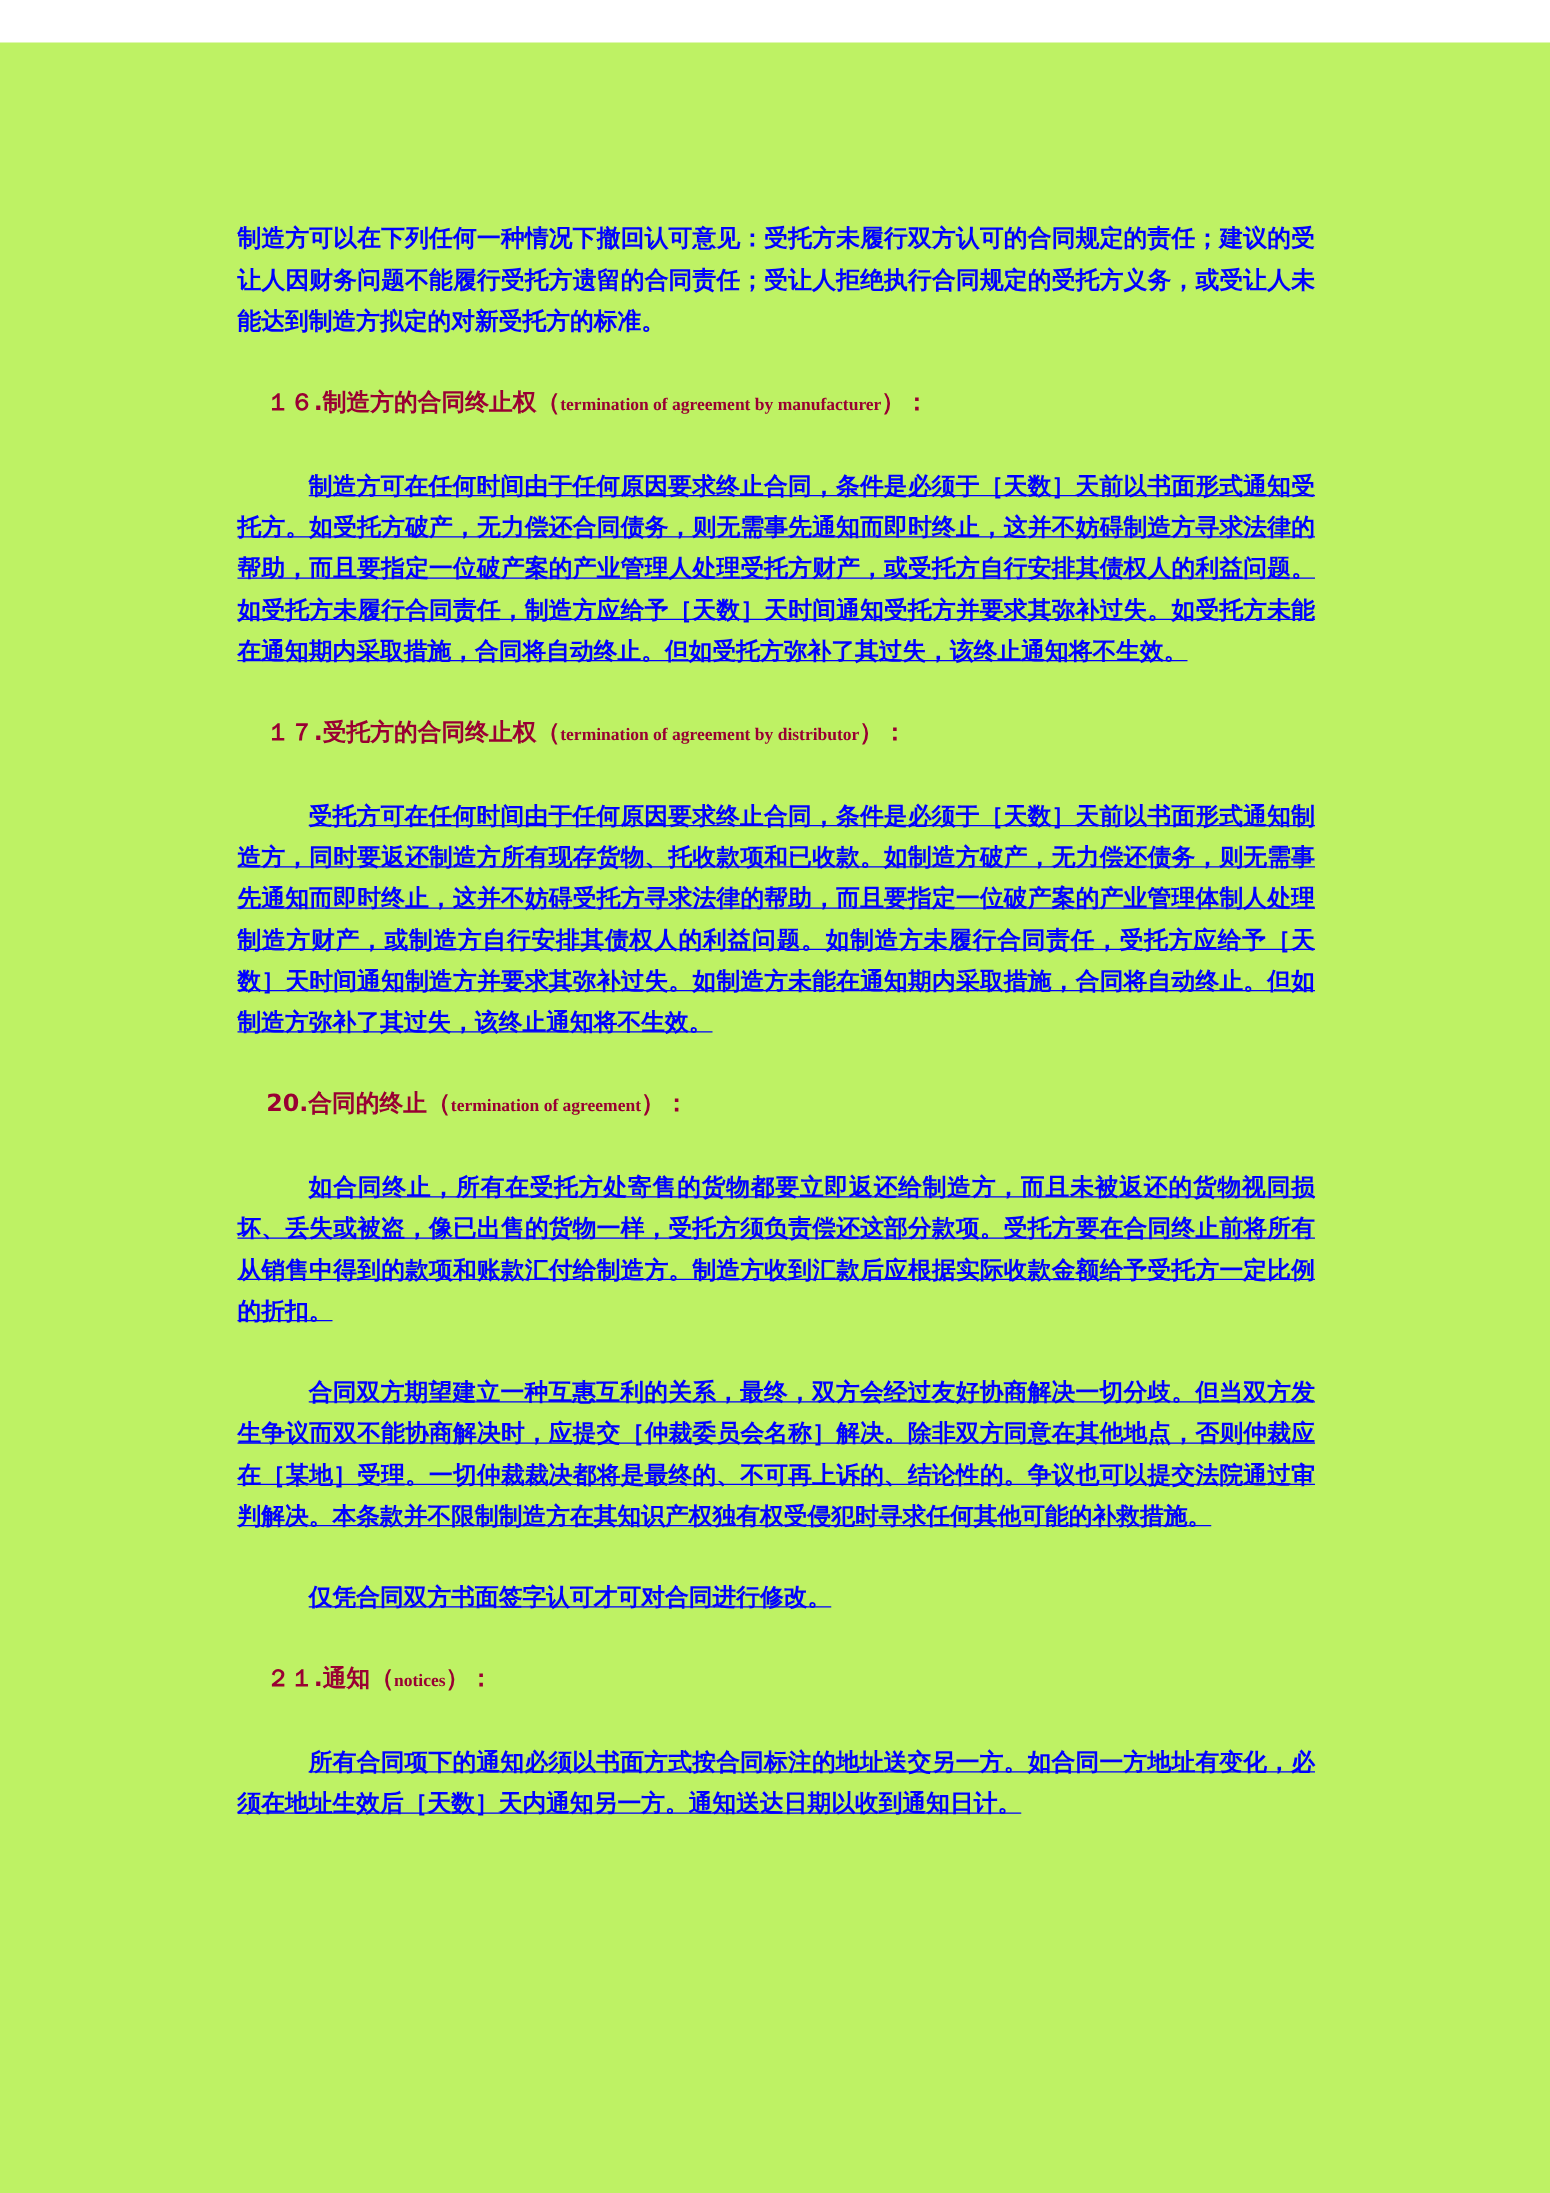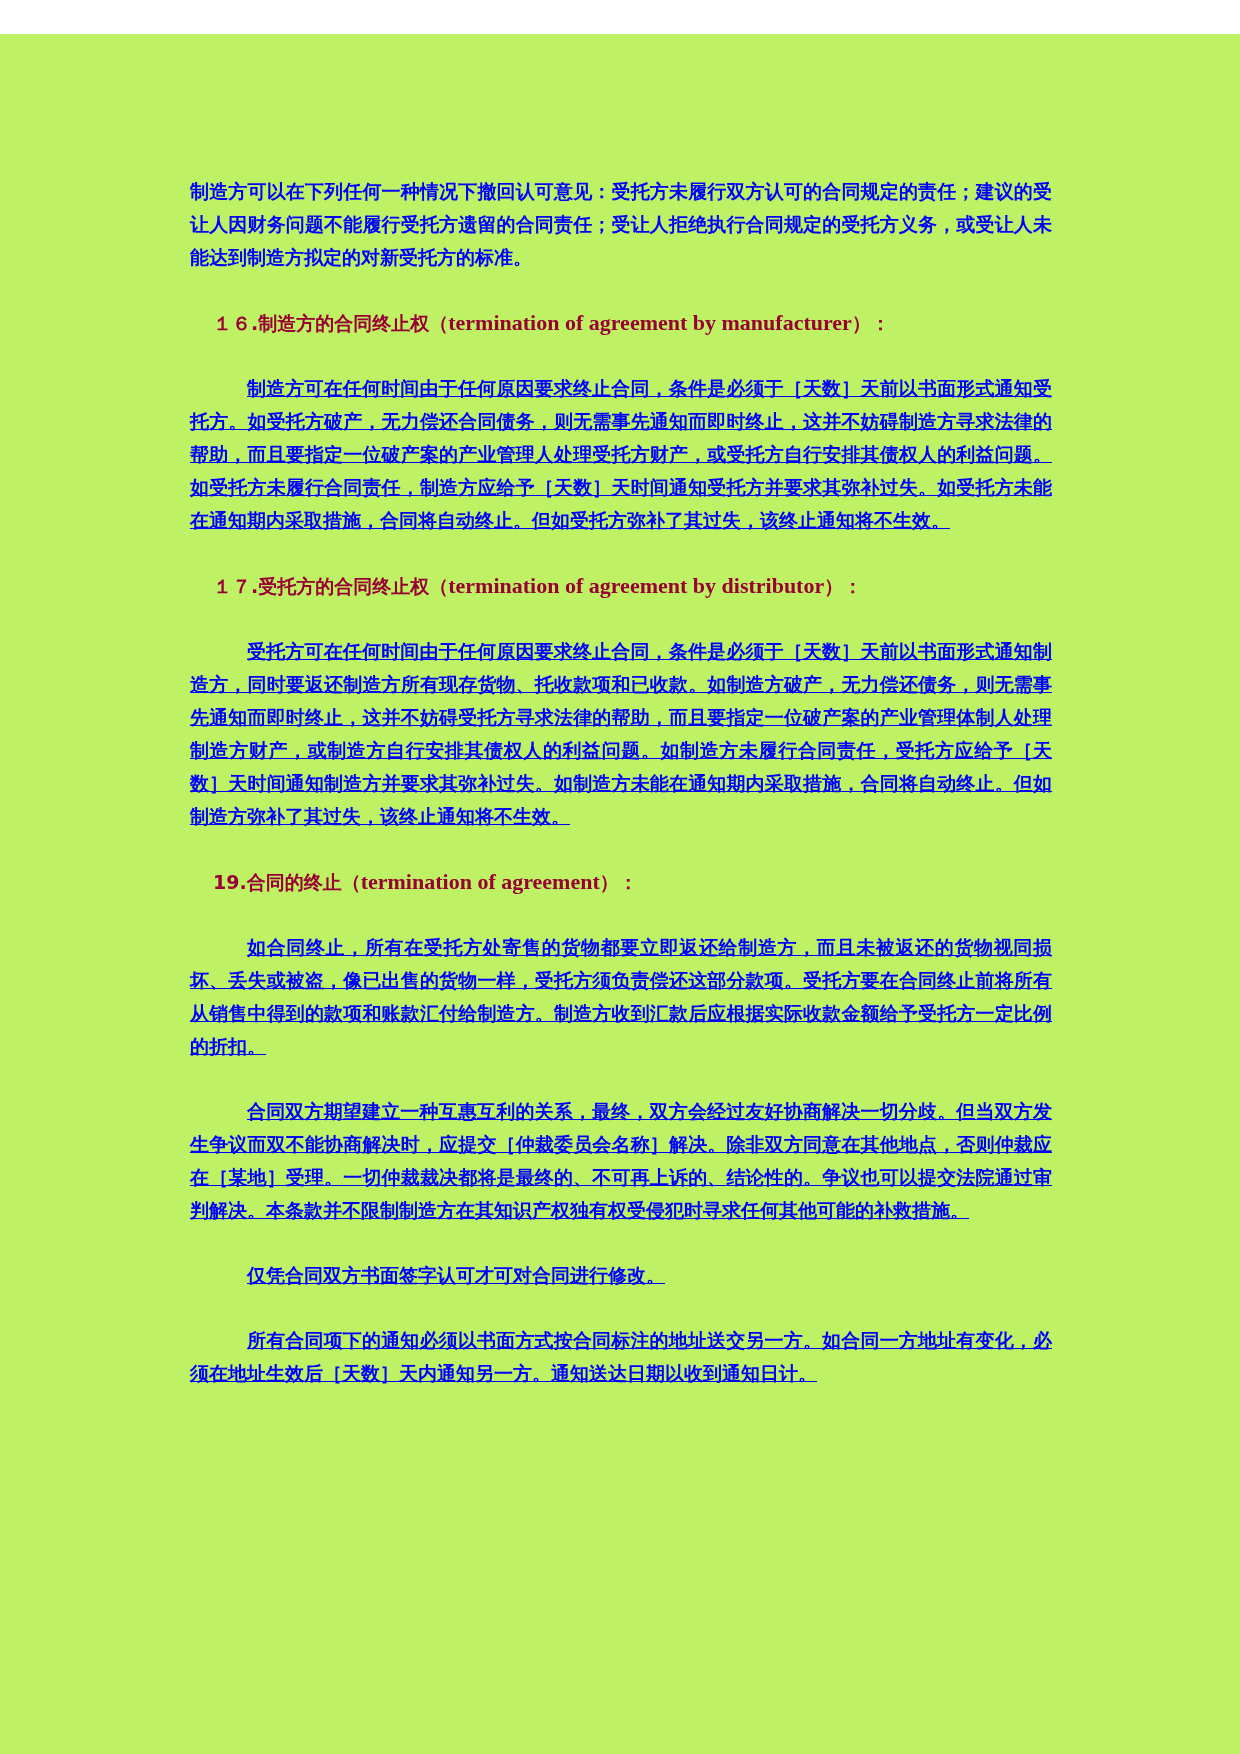--- a/index.html
+++ b/index.html
@@ -42,48 +42,49 @@
     margin: 0;
     padding-left: 23px;
     color: #990033;
     font-family: "DejaVu Sans", sans-serif;
     font-weight: bold;
     font-size: 19px;
     line-height: 33px;
   }
   h3.heading .en {
     font-family: "Liberation Serif", serif;
-    font-size: 22px;
+    font-size: 14px;
     font-weight: bold;
   }
 </style>
 </head>
 <body>
 
 <div class="page">
   <div class="content">
 
     <p class="block para">制造方可以在下列任何一种情况下撤回认可意见：受托方未履行双方认可的合同规定的责任；建议的受让人因财务问题不能履行受托方遗留的合同责任；受让人拒绝执行合同规定的受托方义务，或受让人未能达到制造方拟定的对新受托方的标准。</p>
 
     <h3 class="block heading"><span>１６.制造方的合同终止权（</span><span class="en">termination of agreement by manufacturer</span><span>）：</span></h3>
 
     <p class="block para indent">制造方可在任何时间由于任何原因要求终止合同，条件是必须于［天数］天前以书面形式通知受托方。如受托方破产，无力偿还合同债务，则无需事先通知而即时终止，这并不妨碍制造方寻求法律的帮助，而且要指定一位破产案的产业管理人处理受托方财产，或受托方自行安排其债权人的利益问题。如受托方未履行合同责任，制造方应给予［天数］天时间通知受托方并要求其弥补过失。如受托方未能在通知期内采取措施，合同将自动终止。但如受托方弥补了其过失，该终止通知将不生效。</p>
 
     <h3 class="block heading"><span>１７.受托方的合同终止权（</span><span class="en">termination of agreement by distributor</span><span>）：</span></h3>
 
     <p class="block para indent">受托方可在任何时间由于任何原因要求终止合同，条件是必须于［天数］天前以书面形式通知制造方，同时要返还制造方所有现存货物、托收款项和已收款。如制造方破产，无力偿还债务，则无需事先通知而即时终止，这并不妨碍受托方寻求法律的帮助，而且要指定一位破产案的产业管理体制人处理制造方财产，或制造方自行安排其债权人的利益问题。如制造方未履行合同责任，受托方应给予［天数］天时间通知制造方并要求其弥补过失。如制造方未能在通知期内采取措施，合同将自动终止。但如制造方弥补了其过失，该终止通知将不生效。</p>
 
-    <h3 class="block heading"><span>19.合同的终止（</span><span class="en">termination of agreement</span><span>）：</span></h3>
+    <h3 class="block heading"><span>20.合同的终止（</span><span class="en">termination of agreement</span><span>）：</span></h3>
 
     <p class="block para indent">如合同终止，所有在受托方处寄售的货物都要立即返还给制造方，而且未被返还的货物视同损坏、丢失或被盗，像已出售的货物一样，受托方须负责偿还这部分款项。受托方要在合同终止前将所有从销售中得到的款项和账款汇付给制造方。制造方收到汇款后应根据实际收款金额给予受托方一定比例的折扣。</p>
 
 
     <p class="block para indent">合同双方期望建立一种互惠互利的关系，最终，双方会经过友好协商解决一切分歧。但当双方发生争议而双不能协商解决时，应提交［仲裁委员会名称］解决。除非双方同意在其他地点，否则仲裁应在［某地］受理。一切仲裁裁决都将是最终的、不可再上诉的、结论性的。争议也可以提交法院通过审判解决。本条款并不限制制造方在其知识产权独有权受侵犯时寻求任何其他可能的补救措施。</p>
 
 
     <p class="block para indent">仅凭合同双方书面签字认可才可对合同进行修改。</p>
 
+    <h3 class="block heading"><span>２１.通知（</span><span class="en">notices</span><span>）：</span></h3>
 
     <p class="block para indent">所有合同项下的通知必须以书面方式按合同标注的地址送交另一方。如合同一方地址有变化，必须在地址生效后［天数］天内通知另一方。通知送达日期以收到通知日计。</p>
 
 
   </div>
 </div>
 
 </body></html>

